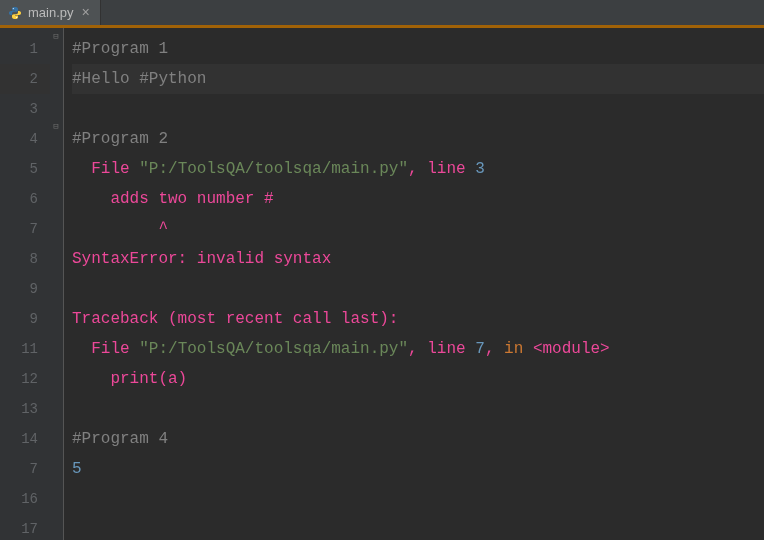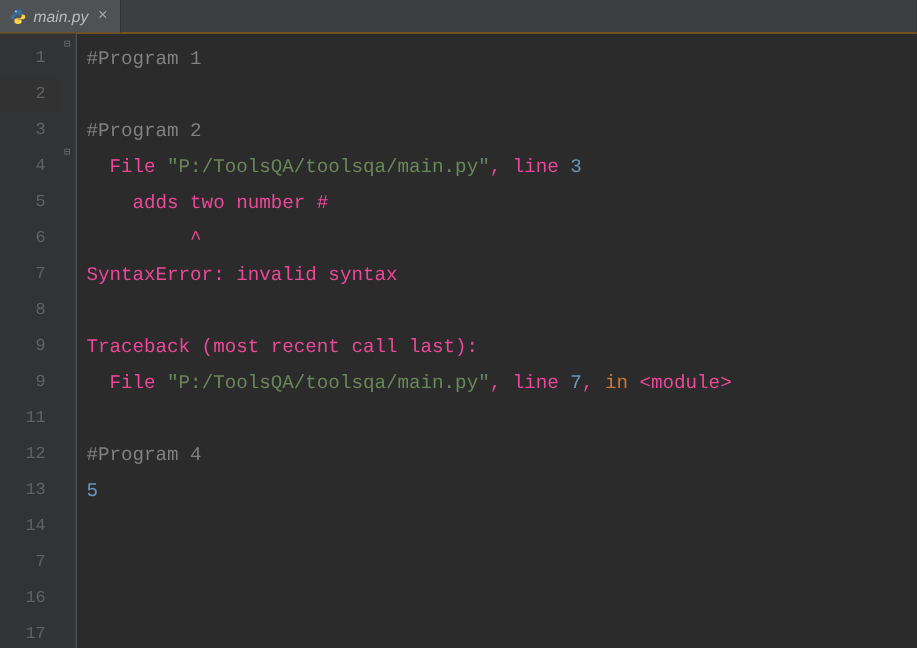--- a/index.html
+++ b/index.html
@@ -10,22 +10,21 @@
       width: 764px;
       height: 540px;
       overflow: hidden;
       font-size: 16px;
     }
     .tab-bar {
       background: #3c3f41;
       height: 28px;
       display: flex;
       align-items: center;
-      border-bottom: 1px solid #a16207;
-      font-style: italic;
+      border-bottom: 3px solid #a16207;
     }
     .tab {
       background: #4e5254;
       height: 100%;
       display: flex;
       align-items: center;
       padding: 0 8px;
       gap: 6px;
       border-right: 1px solid #323232;
     }
@@ -142,26 +141,28 @@
     <div class="line-num">7</div>
     <div class="line-num">16</div>
     <div class="line-num">17</div>
   </div>
   <div class="fold-gutter">
     <div class="fold-mark" style="top:4px">⊟</div>
     <div class="fold-mark" style="top:94px">⊟</div>
   </div>
   <div class="code">
     <div class="code-line"><span class="comment">#Program 1</span></div>
+    <div class="code-line current-line"><span class="comment">#Hello #Python</span></div>
     <div class="code-line"><span></span></div>
     <div class="code-line"><span class="comment">#Program 2</span></div>
     <div class="code-line"><span class="text">  File </span><span class="string">"P:/ToolsQA/toolsqa/main.py"</span><span class="text">, line </span><span class="number">3</span></div>
     <div class="code-line"><span class="text">    adds two number #</span></div>
     <div class="code-line"><span class="text">         ^</span></div>
     <div class="code-line"><span class="text">SyntaxError: invalid syntax</span></div>
     <div class="code-line"><span></span></div>
     <div class="code-line"><span class="text">Traceback (most recent call last):</span></div>
     <div class="code-line"><span class="text">  File </span><span class="string">"P:/ToolsQA/toolsqa/main.py"</span><span class="text">, line </span><span class="number">7</span><span class="text">, </span><span class="kw-in">in</span><span class="text"> &lt;module&gt;</span></div>
+    <div class="code-line"><span class="text">    print(a)</span></div>
     <div class="code-line"><span></span></div>
     <div class="code-line"><span class="comment">#Program 4</span></div>
     <div class="code-line"><span class="number">5</span></div>
   </div>
 </div>
 
 </body></html>

